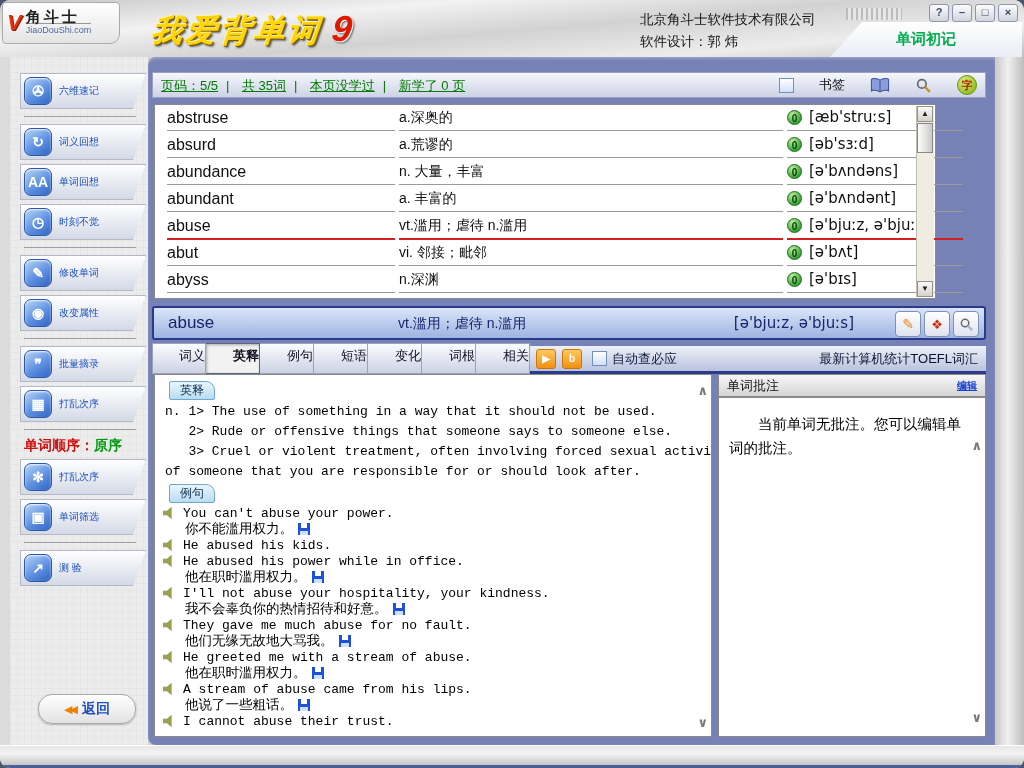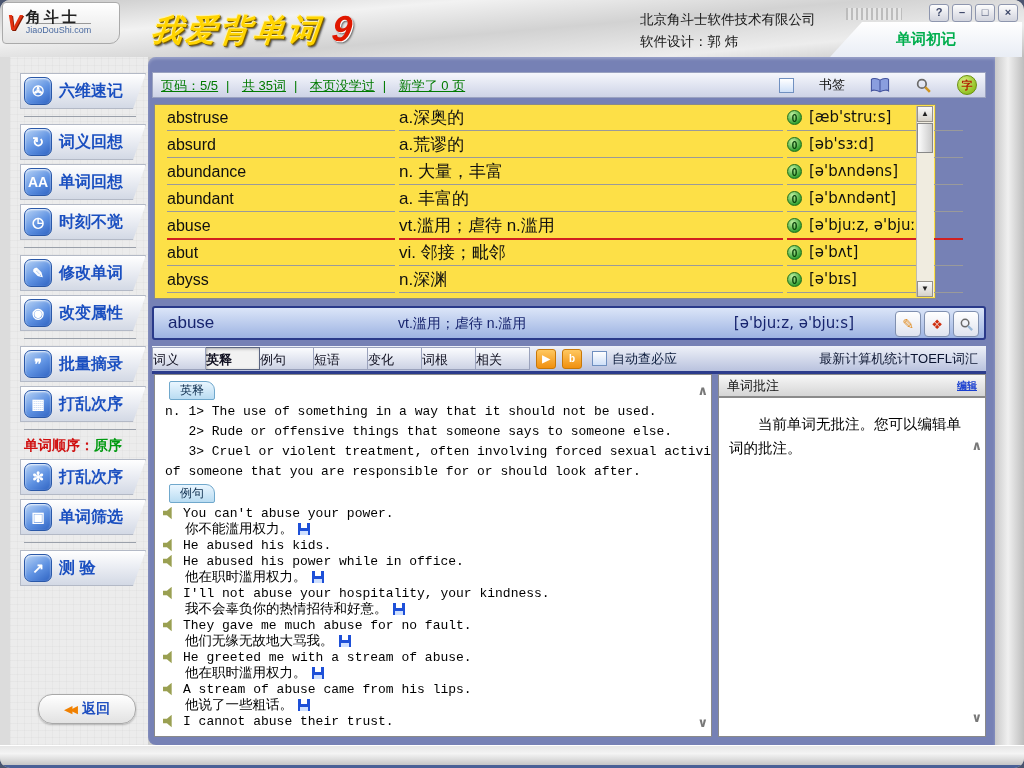--- a/index.html
+++ b/index.html
@@ -34,21 +34,21 @@
       repeating-linear-gradient(90deg,rgba(0,0,0,.025) 0 1px,transparent 1px 7px),
       #ececec;
     border-left:10px solid #dcdcdc;box-sizing:border-box;padding-top:12px;}
   .sb-btn{display:flex;align-items:center;gap:7px;width:118px;height:30px;margin:4px 0 4px 10px;padding:2px 3px;
     background:linear-gradient(180deg,#ffffff,#e7eaf1 55%,#d3d9e5);border:1px solid #b3b9c6;
     clip-path:polygon(0 0,100% 0,calc(100% - 13px) 100%,0 100%);cursor:pointer;}
   .sb-ico{flex:0 0 26px;width:26px;height:26px;border-radius:7px;
     background:linear-gradient(145deg,#b9d4f6,#5f92e2 55%,#2f63c2);border:1px solid #2a58a8;
     color:#fff;display:flex;align-items:center;justify-content:center;font-size:14px;font-weight:bold;
     box-shadow:inset 0 1px 2px rgba(255,255,255,.85);}
-  .sb-lbl{color:#1a4fc0;font-size:16px;font-weight:bold;white-space:nowrap;}
+  .sb-lbl{color:#1a4fc0;font-size:10px;font-weight:normal;white-space:nowrap;}
   .sb-div{height:1px;background:#9aa0aa;margin:7px 0 7px 14px;width:112px;}
   #order-label{margin:2px 0 2px 14px;font-size:14px;font-weight:bold;white-space:nowrap;}
   #order-label .red{color:#d01010;} #order-label .green{color:#009a10;}
   #back-btn{position:absolute;left:28px;top:637px;width:96px;height:28px;border-radius:14px;
     background:linear-gradient(#ffffff,#e2e2e2);border:1px solid #a8a8a8;box-shadow:0 1px 2px rgba(0,0,0,.25);
     display:flex;align-items:center;justify-content:center;gap:7px;cursor:pointer;}
   #back-ico{color:#f08000;font-size:11px;letter-spacing:-3px;}
   #back-lbl{color:#2050c0;font-size:14px;font-weight:bold;}
 
   
@@ -66,26 +66,26 @@
   .tb-item{color:#007a00;font-size:13px;text-decoration:underline;white-space:nowrap;}
   .tb-item::after{content:"|";color:#007a00;margin:0 8px;text-decoration:none;display:inline-block;}
   #tb-items > .tb-item:last-of-type::after{content:"";margin:0;}
   #tb-right{margin-left:auto;display:flex;align-items:center;gap:25px;}
   .chk{width:13px;height:13px;background:linear-gradient(#ffffff,#cfe0f8);border:1px solid #7090c0;display:inline-block;cursor:pointer;}
   #bookmark-lbl{font-size:13px;color:#101010;}
   #font-ico{width:18px;height:18px;border-radius:50%;background:radial-gradient(circle at 35% 30%,#d8f080,#8fc020 75%);
     border:1px solid #6a9010;color:#b02000;font-size:11px;font-weight:bold;display:flex;align-items:center;justify-content:center;cursor:pointer;}
 
   
-  #wordlist{position:absolute;left:154px;top:104px;width:782px;height:195px;background:#fde047;
+  #wordlist{position:absolute;left:154px;top:104px;width:782px;height:195px;background:#ffffff;
     border:1px solid #8a8a8a;box-sizing:border-box;}
   .wl-row{position:relative;height:27px;cursor:pointer;}
   .wl-cell{position:absolute;top:0;height:25px;line-height:25px;border-bottom:1px solid #9a9a9a;white-space:nowrap;overflow:hidden;}
   .wl-word{left:12px;width:228px;font-size:16px;color:#101010;}
-  .wl-def{left:244px;width:384px;font-size:17px;color:#101010;}
+  .wl-def{left:244px;width:384px;font-size:14px;color:#101010;}
   .wl-phon{left:632px;width:176px;font-size:15px;font-family:"DejaVu Sans",sans-serif;color:#101010;display:flex;align-items:center;gap:7px;}
   .wl-row.selected .wl-cell{border-bottom:2px solid #d02020;}
   .wl-badge{flex:0 0 15px;width:15px;height:15px;border-radius:50%;
     background:radial-gradient(circle at 35% 28%,#c0f0a0,#2f9e2f 75%);border:1px solid #1d6e1d;
     color:#07400a;font-size:10px;font-weight:bold;line-height:15px;text-align:center;font-family:"Liberation Sans",sans-serif;box-sizing:border-box;}
   #wl-scroll{position:absolute;right:1px;top:1px;bottom:1px;width:17px;background:#f0ece0;border-left:1px solid #c0bcb0;}
   .sc-arrow{position:absolute;left:0;width:16px;height:16px;background:linear-gradient(#fafafa,#d6d2ca);
     border:1px solid #96928a;box-sizing:border-box;color:#222;font-size:8px;text-align:center;line-height:14px;cursor:pointer;}
   #wl-up{top:0;} #wl-down{bottom:0;}
   #wl-thumb{position:absolute;left:0;top:17px;width:16px;height:30px;background:linear-gradient(90deg,#fdfdfd,#cacaca);
@@ -99,21 +99,21 @@
   #wb-phon{position:absolute;right:130px;top:6px;font-size:15px;font-family:"DejaVu Sans",sans-serif;color:#17246e;}
   #wb-btns{position:absolute;right:5px;top:3px;display:flex;gap:3px;}
   .wb-btn{width:24px;height:24px;background:linear-gradient(#ffffff,#dfe3ef);border:1px solid #8090b0;border-radius:4px;
     display:flex;align-items:center;justify-content:center;cursor:pointer;}
   .wb-edit{color:#e08818;font-size:14px;} .wb-mark{color:#d03010;font-size:13px;}
 
   
   #tabrow{position:absolute;left:152px;top:346px;width:834px;height:25px;
     background:linear-gradient(#eef1f8,#b9c2de);border-bottom:3px solid #2c3c8c;box-sizing:content-box;
     display:flex;align-items:center;}
-  .tab{min-width:54px;height:23px;line-height:23px;text-align:left;font-size:13px;color:#101020;
+  .tab{min-width:54px;height:31px;line-height:23px;text-align:right;font-size:13px;color:#101020;
     background:linear-gradient(#fbfcfe,#dfe3ef 60%,#ccd2e4);border:1px solid #9aa2bc;border-left:none;cursor:pointer;box-sizing:border-box;}
   .tab:first-of-type{border-left:1px solid #9aa2bc;}
   .tab.active{background:#f2f2f2;border-color:#5a6480;font-weight:bold;box-shadow:inset 1px 1px 3px rgba(0,0,0,.3);}
   .sq-btn{width:18px;height:18px;border-radius:3px;background:linear-gradient(#ffc860,#f09010);border:1px solid #c87808;
     color:#fff;font-size:10px;font-weight:bold;display:flex;align-items:center;justify-content:center;margin-left:6px;cursor:pointer;}
   #autoquery-wrap{display:flex;align-items:center;gap:5px;margin-left:10px;}
   #autoquery-lbl{font-size:13px;color:#102040;}
   #vocab-src{margin-left:auto;margin-right:8px;font-size:13px;color:#0a1430;white-space:nowrap;}
 
   

